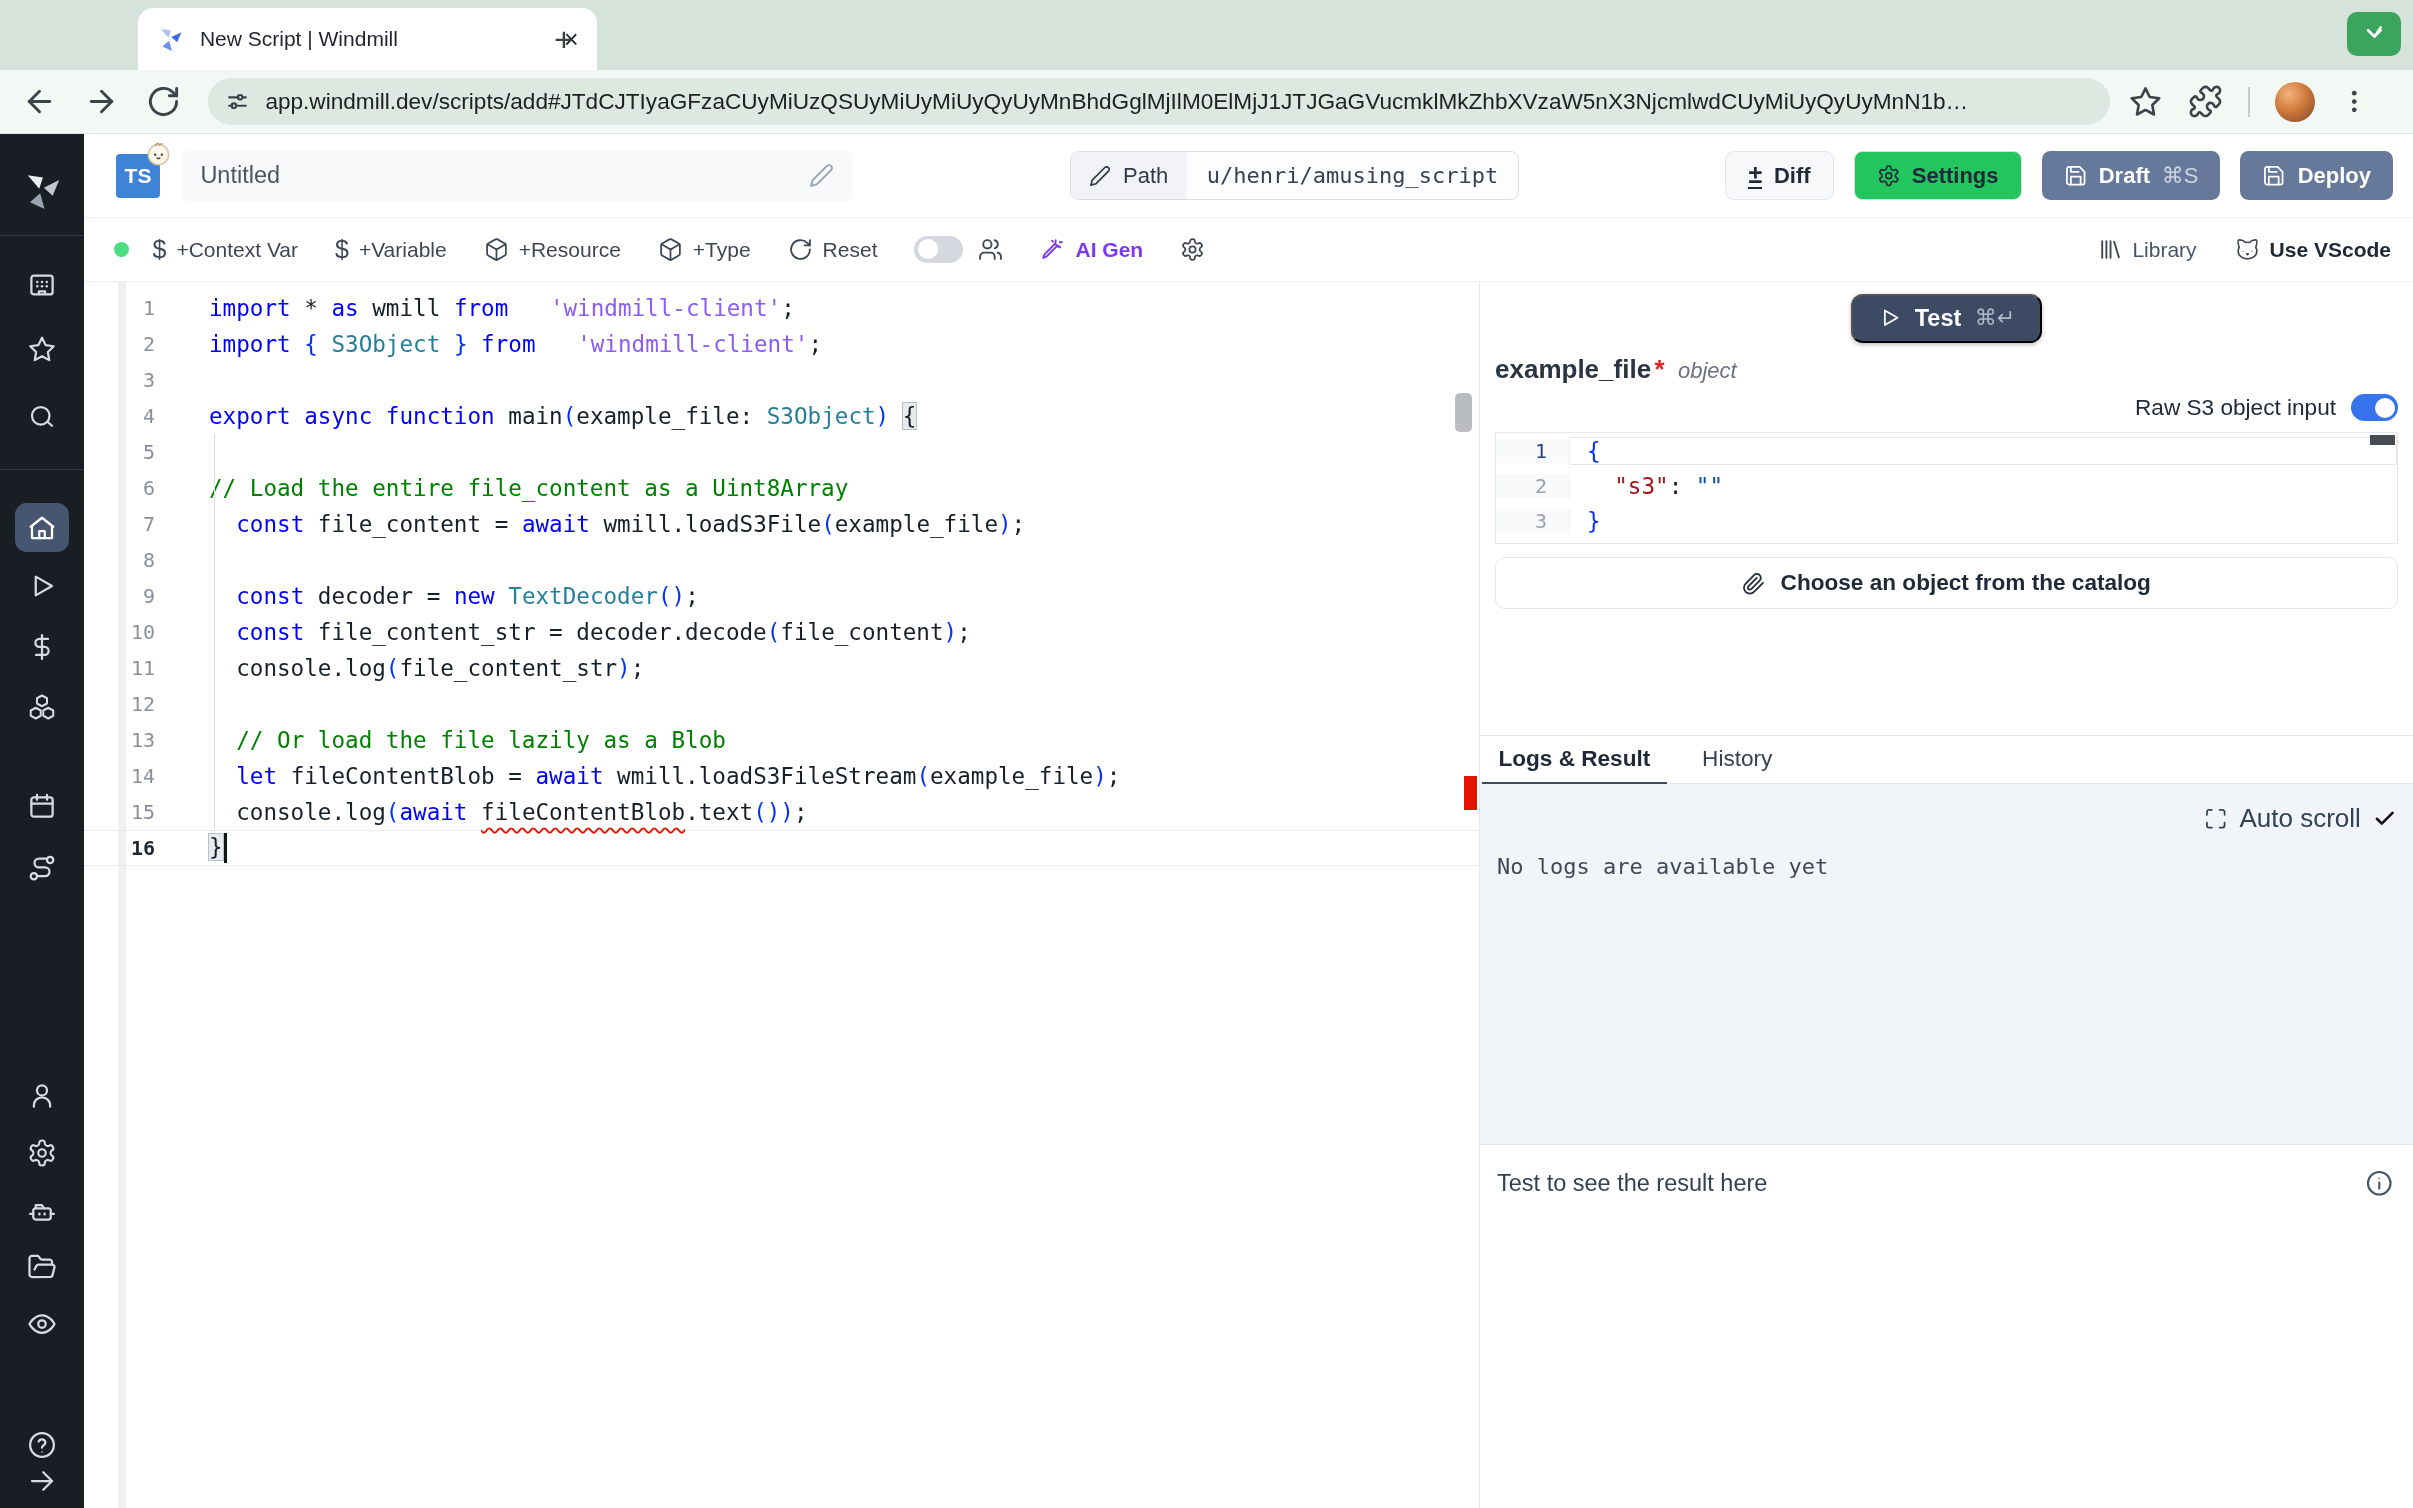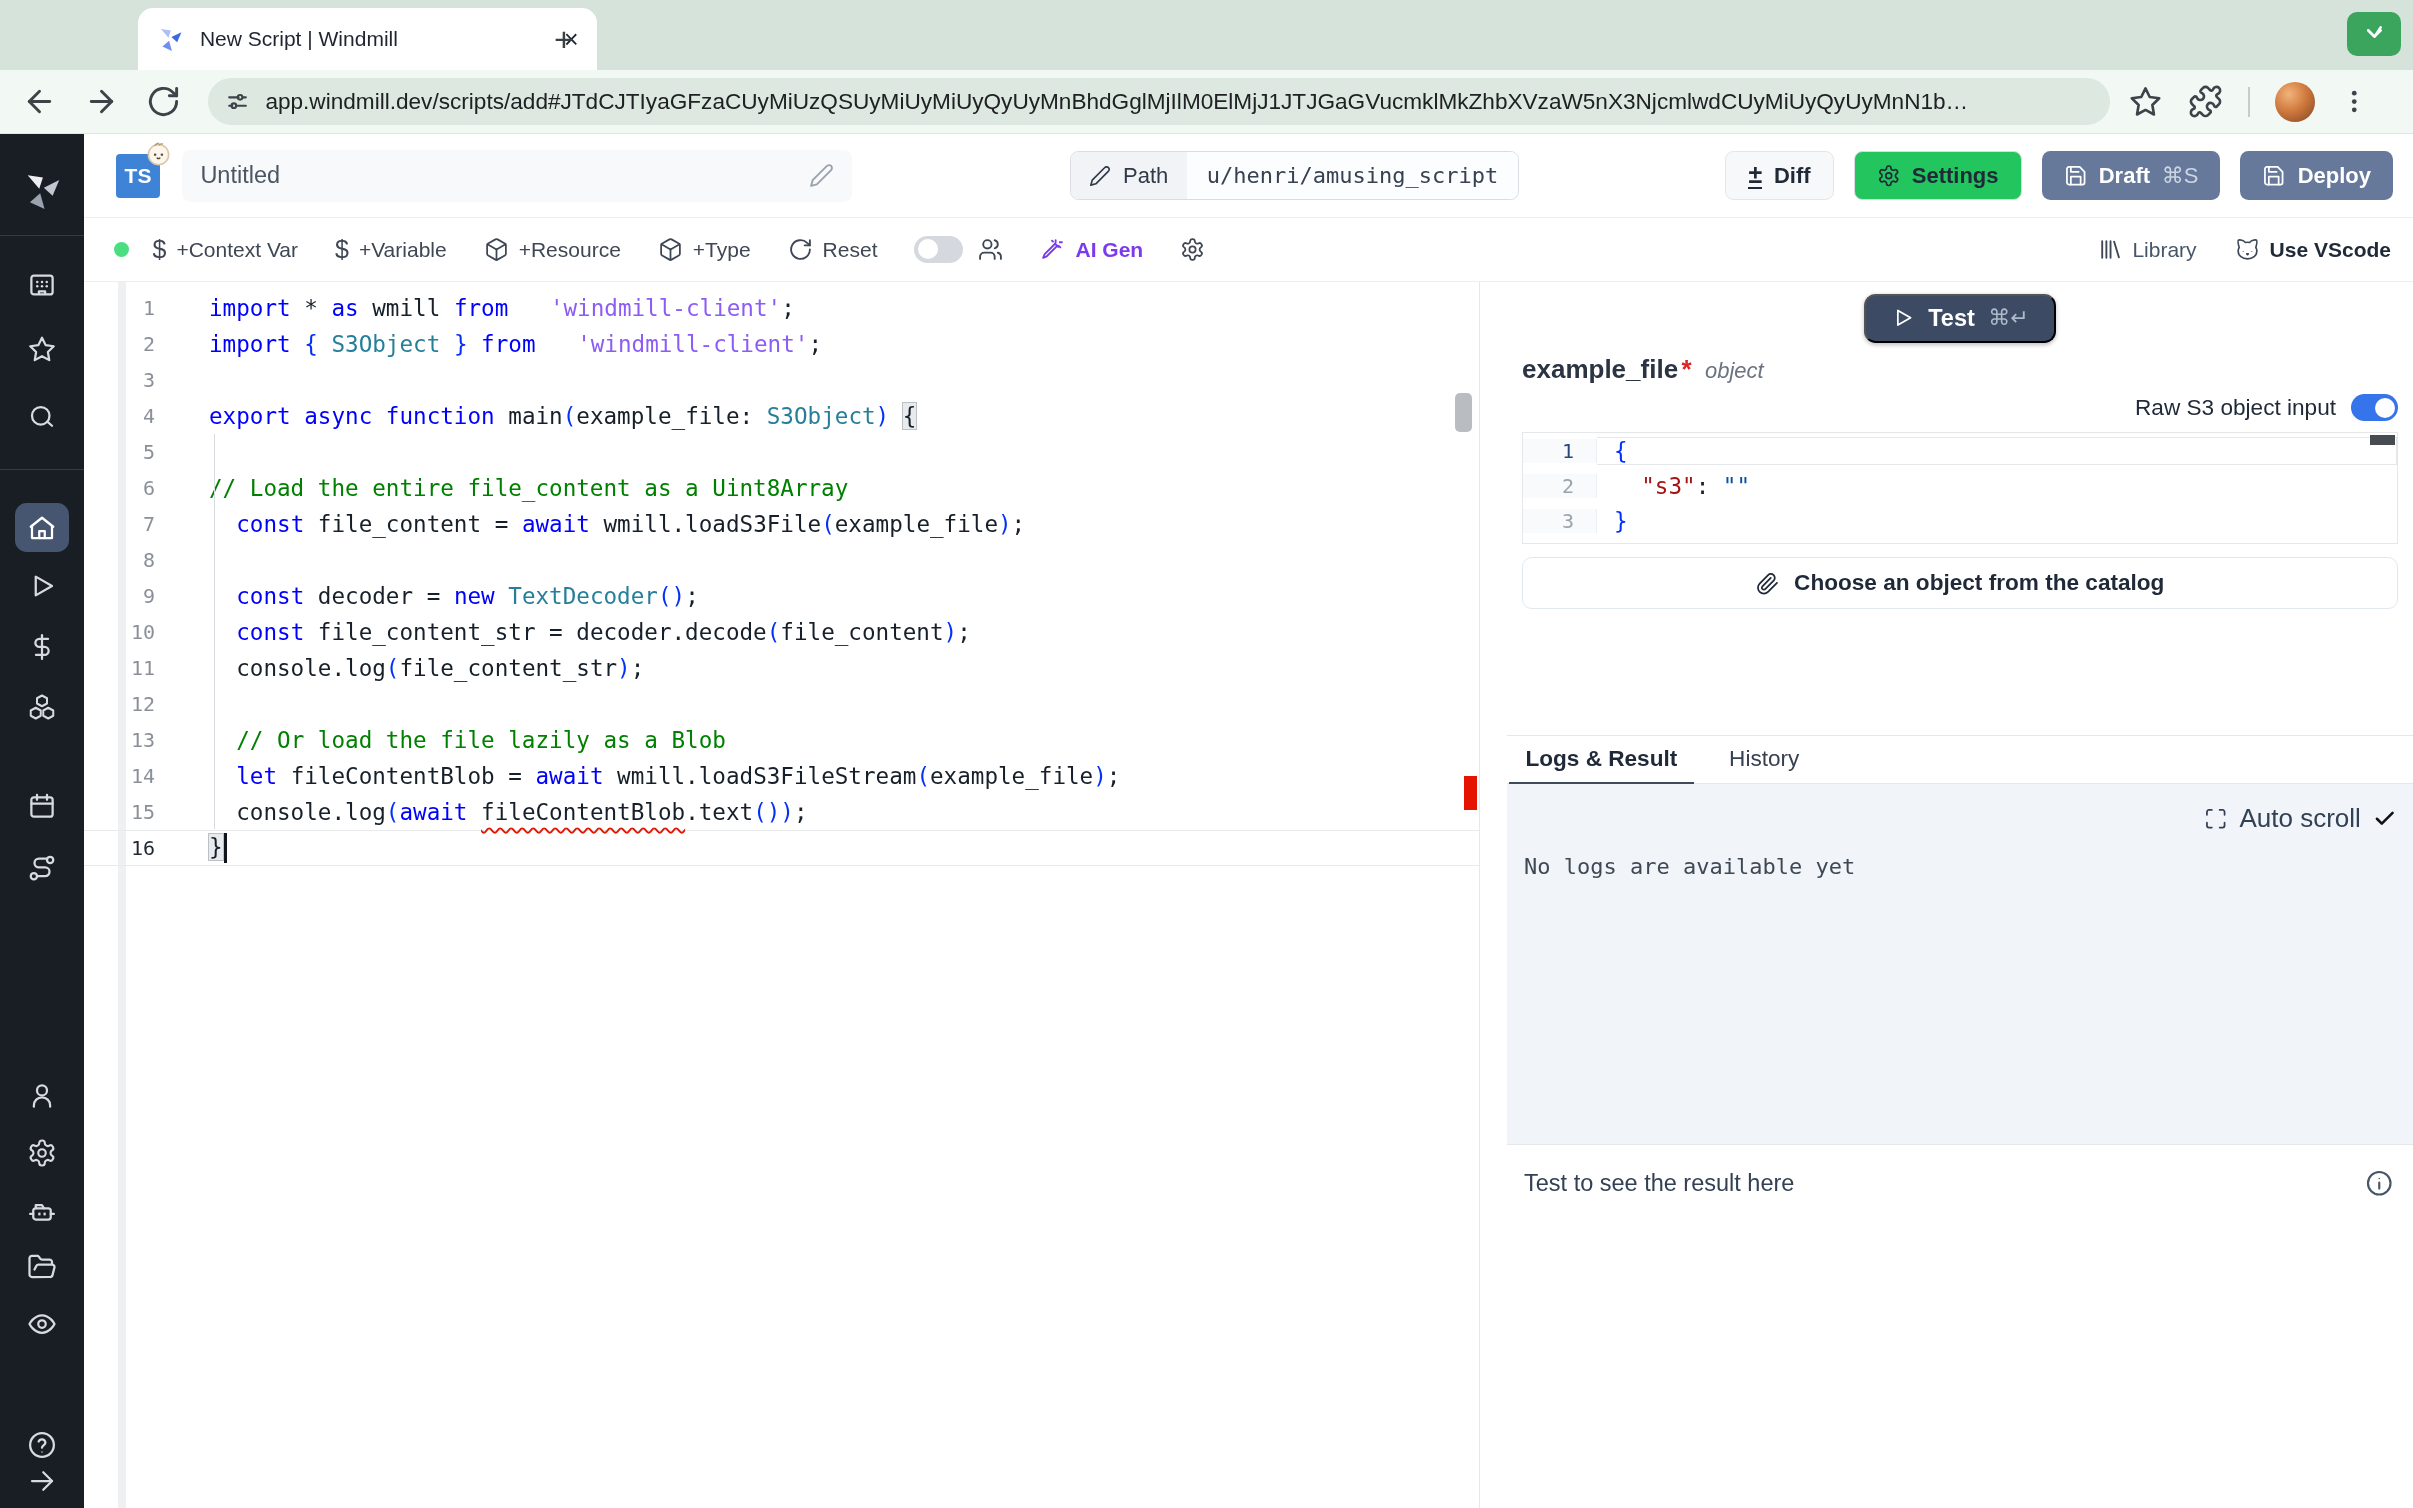--- a/index.html
+++ b/index.html
@@ -86,33 +86,33 @@
   .workspace { flex:1; display:flex; min-height:0; }
   .editor { position:relative; width:1395px; flex:0 0 1395px; background:#fff; overflow:hidden; }
   .glyph-strip { position:absolute; left:34px; top:0; width:7.5px; height:100%; background:#eef0f2; }
   .code-rows { position:relative; margin-top:8.4px; }
   .crow { display:flex; height:36px; align-items:center; }
   .crow .ln { flex:0 0 71px; text-align:right; font-family:"DejaVu Sans Mono","Liberation Mono",monospace;
     font-size:20px; color:#8a9099; }
   .crow .ctext { padding-left:54px; white-space:pre; font-family:"DejaVu Sans Mono","Liberation Mono",monospace;
     font-size:22.6px; color:#17202a; flex:1; }
   .editor .crow.cur { border-top:1.7px solid #e9eaec; border-bottom:1.7px solid #e9eaec; }
-  .editor .crow.cur .ln { color:#202833; }
+  .editor .crow.cur .ln { color:#202833;font-weight:bold; }
   .tok-k { color:#0000ff; } .tok-s { color:#8b5cf6;margin-left:28px; } .tok-c { color:#008000; }
   .tok-t { color:#267f99; } .tok-b { color:#0431fa; } .tok-p { color:#17202a; }
   .tok-bm { background:#e8ebee; outline:1.3px solid #bcc1c7; }
   .tok-key { color:#a31515; } .tok-str { color:#0451a5; }
   .tok-sq { text-decoration:underline wavy #e51400 1.7px; text-underline-offset:6.7px; }
   .cursor { display:inline-block; width:2.5px; height:30px; background:#10151b; vertical-align:middle; margin-left:1.7px; }
   .indent-guide { position:absolute; left:130px; top:152px; width:0.8px; height:395px; background:#d7dade; }
   .scroll-thumb { position:absolute; right:6.7px; top:111px; width:17px; height:39px; background:#b9bdc2; border-radius:5px; }
   .error-marker { position:absolute; right:2.5px; top:494px; width:12.6px; height:34px; background:#e51400; }
 
   
-  .rpanel { flex:1; border-left:0.8px solid #e5e7eb; display:flex; flex-direction:column; background:#fff; min-width:0;padding-left:27px; }
+  .rpanel { flex:1; border-left:0.8px solid #e5e7eb; display:flex; flex-direction:column; background:#fff; min-width:0; }
   .test-row { display:flex; justify-content:center; margin-top:11.7px; }
   .test-btn { height:49px; border-radius:11.7px; background:#3c4a63; color:#fff; display:flex; align-items:center;
     gap:13.4px; padding:0 25px; font-size:23.5px; font-weight:700; box-shadow:0 1.7px 4.2px rgba(0,0,0,.25); }
   .test-btn svg { width:23.5px; height:23.5px; }
   .test-btn .kbd { font-size:22px; font-weight:500; color:#aeb9ca; }
   .arg-row { display:flex; align-items:baseline; gap:13.4px; padding:0 15px; margin-top:11.7px; }
   .arg-name { font-size:26px; font-weight:700; color:#2b3442; }
   .req { color:#dc2626; font-size:26px; font-weight:700; margin-left:-10px; }
   .arg-type { font-size:22px; font-style:italic; color:#6b7280; }
   .raws3-row { display:flex; align-items:center; justify-content:flex-end; gap:15px; padding:0 15px; margin-top:5px; height:35px;}

